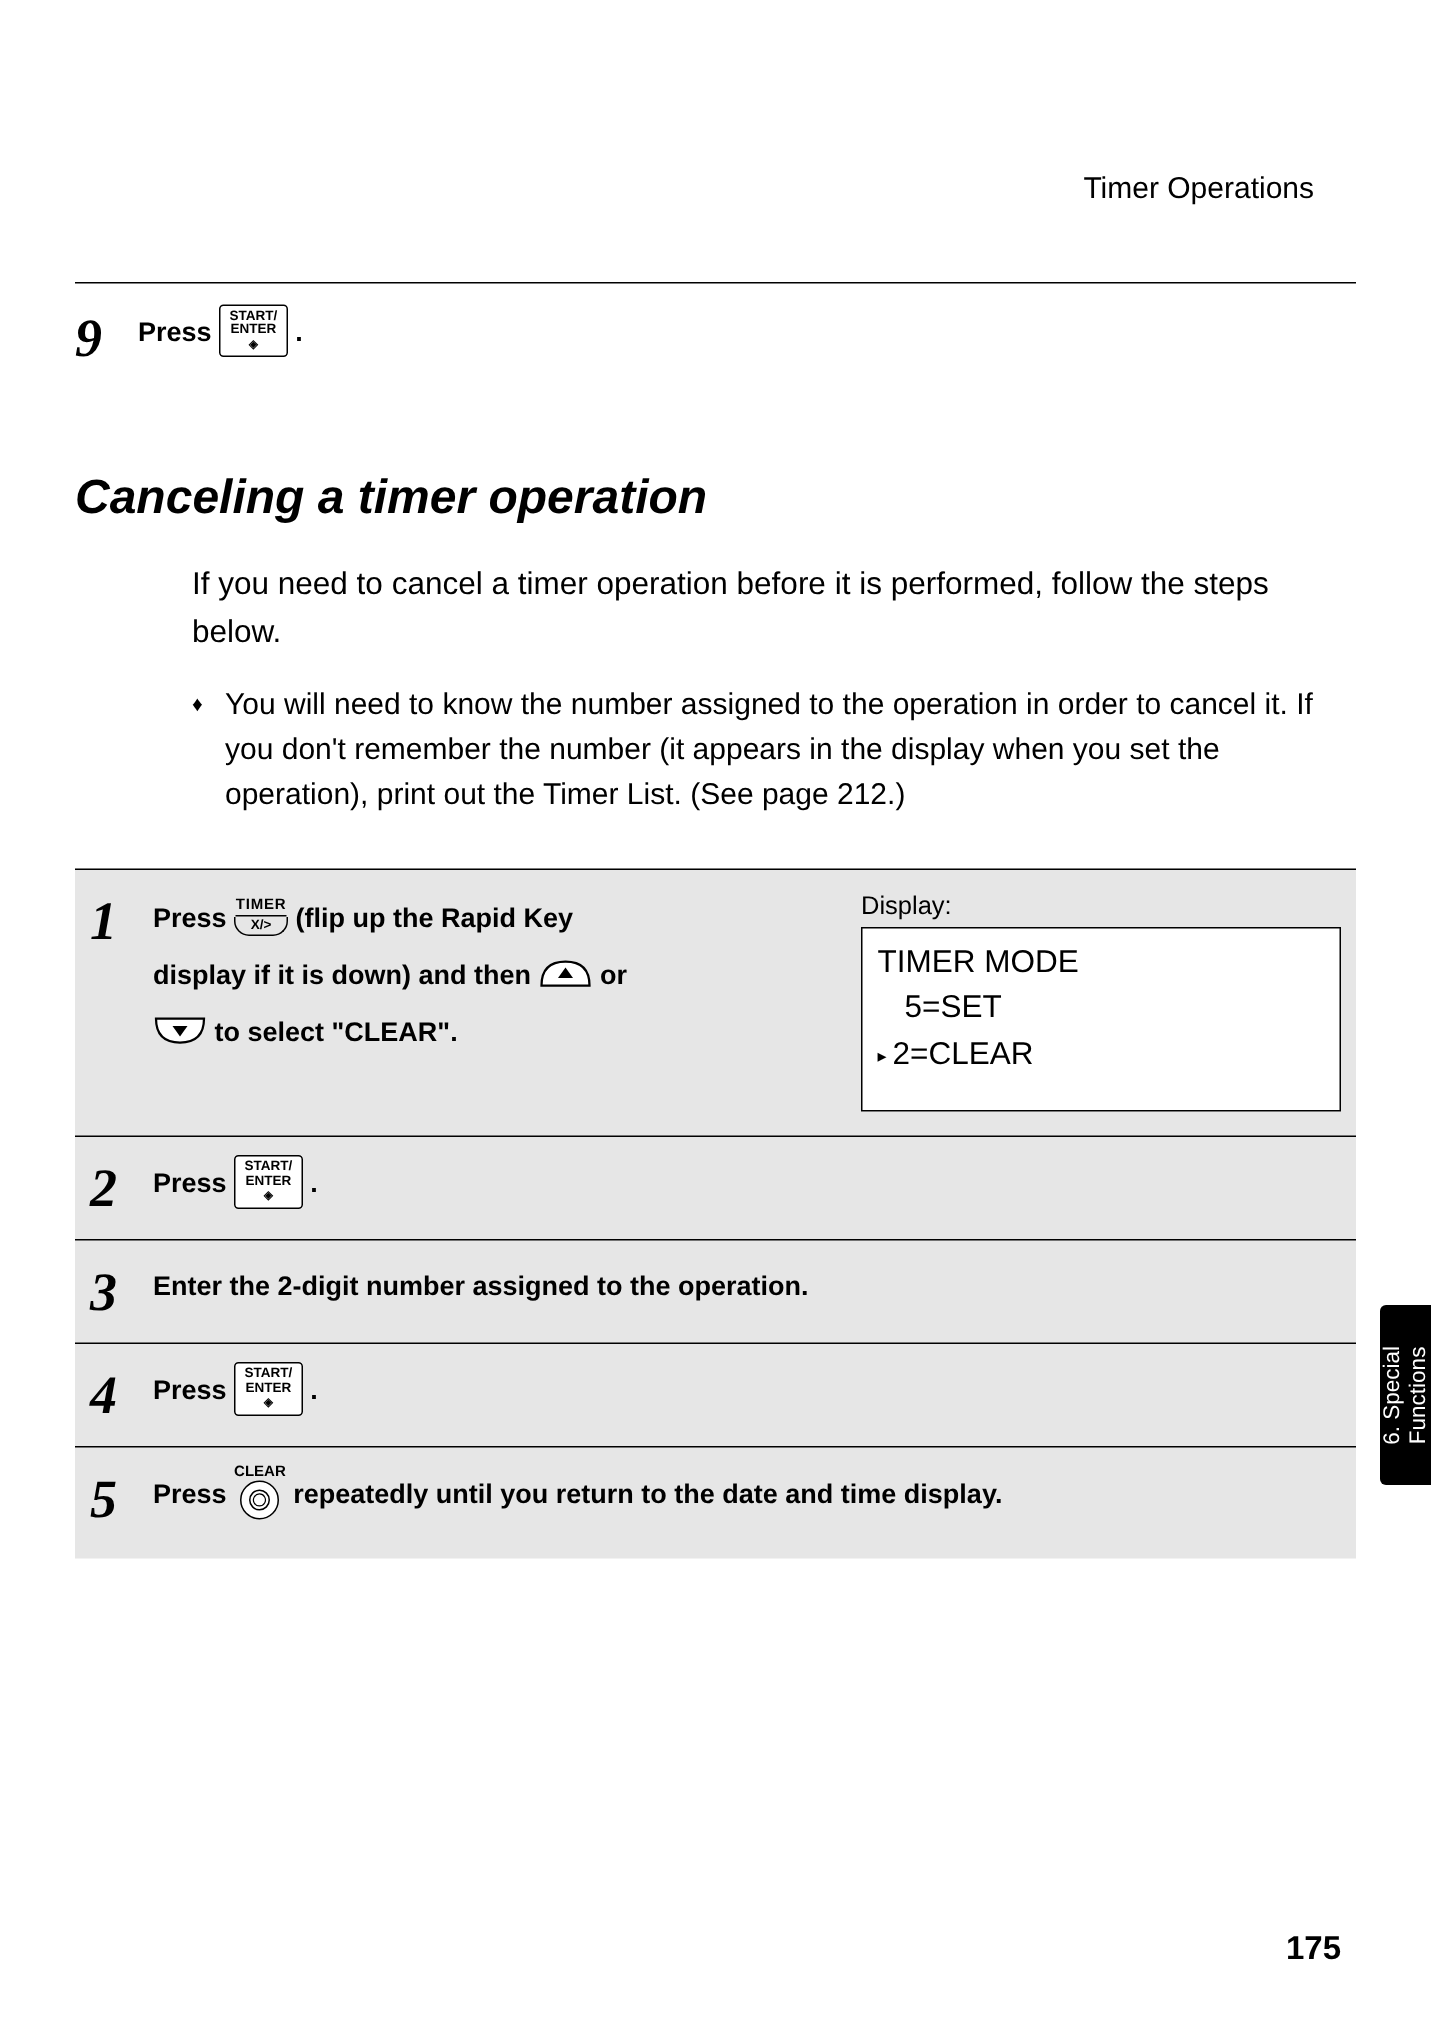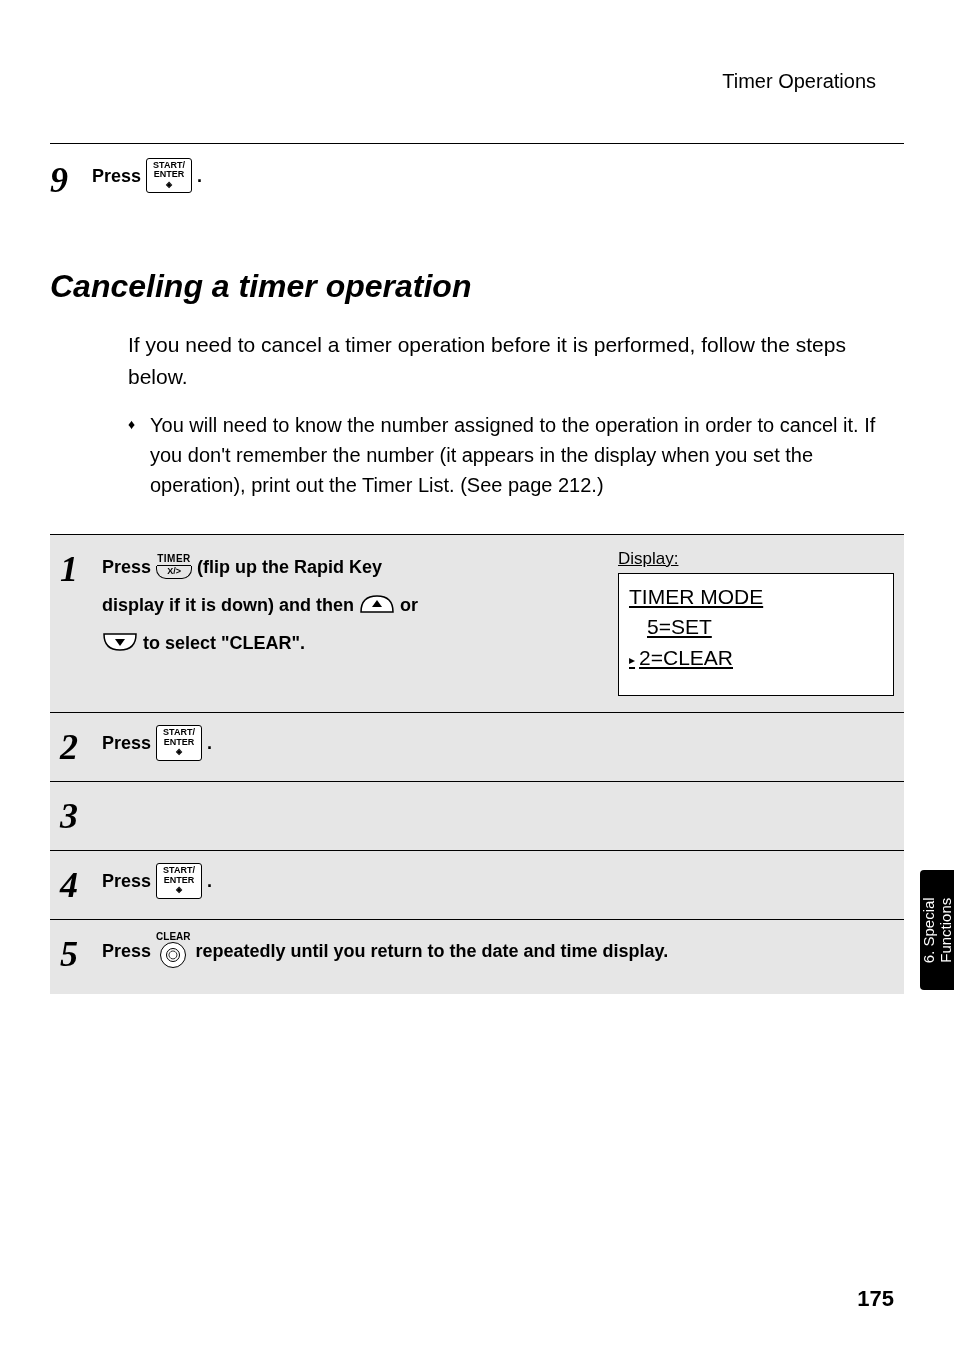--- a/index.html
+++ b/index.html
@@ -12,20 +12,21 @@
     color: #000;
   }
   .page {
     padding: 70px 50px 0 50px;
   }
   .header-right {
     text-align: right;
     font-size: 20px;
     padding-right: 28px;
     margin-bottom: 50px;
+    margin-top: 45px;
   }
   .step-bar {
     border-top: 1.5px solid #000;
     padding: 16px 0 40px 0;
     background: #fff;
     display: flex;
     align-items: flex-start;
     gap: 12px;
   }
   .step-num {
@@ -156,21 +157,21 @@
     gap: 12px;
     padding: 14px 10px 16px 10px;
     border-top: 1.5px solid #000;
   }
   .step1-layout {
     display: flex;
     gap: 20px;
     width: 100%;
   }
   .step1-left { flex: 1; font-size: 18px; font-weight: bold; line-height: 2.1; }
-  .step1-right { width: 276px; flex-shrink: 0; text-decoration: underline; }
+  .step1-right { width: 320px; flex-shrink: 0; }
   .disp-lbl { font-size: 17px; margin-bottom: 4px; }
   .disp-box {
     border: 1.5px solid #000;
     background: #fff;
     padding: 8px 10px 22px 10px;
     font-size: 21px;
     line-height: 1.45;
     font-family: Arial, sans-serif;
   }
   .disp-box .indent { padding-left: 18px; }
@@ -278,20 +279,21 @@
           <span>START/</span><br>
           <span>ENTER</span><br>
           <span class="dia">◈</span>
         </span>
         <span>.</span>
       </div>
     </div>
 
     <div class="step-row">
       <div class="step-num">3</div>
+      <div class="step-body">Enter the 2-digit number assigned to the operation.</div>
     </div>
 
     <div class="step-row">
       <div class="step-num">4</div>
       <div class="step-body">
         <span>Press </span>
         <span class="pill">
           <span>START/</span><br>
           <span>ENTER</span><br>
           <span class="dia">◈</span>

